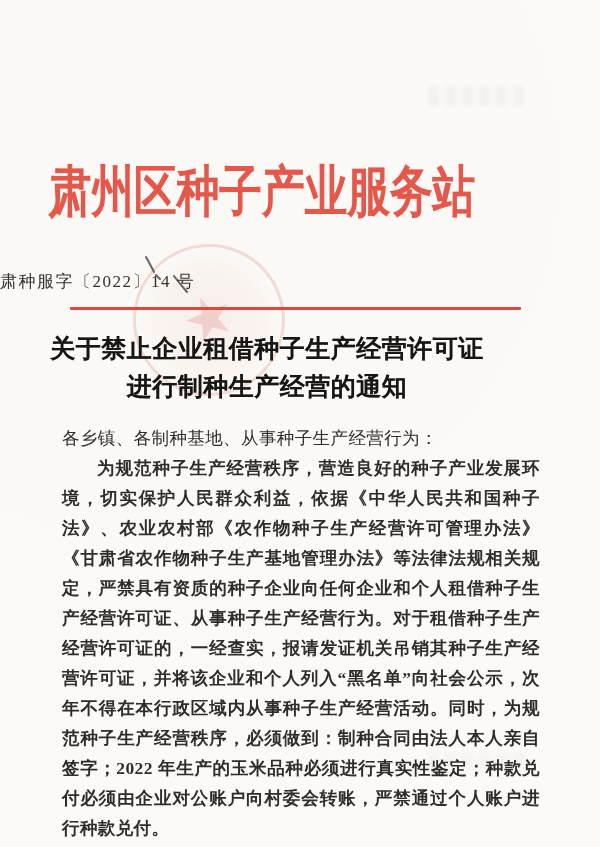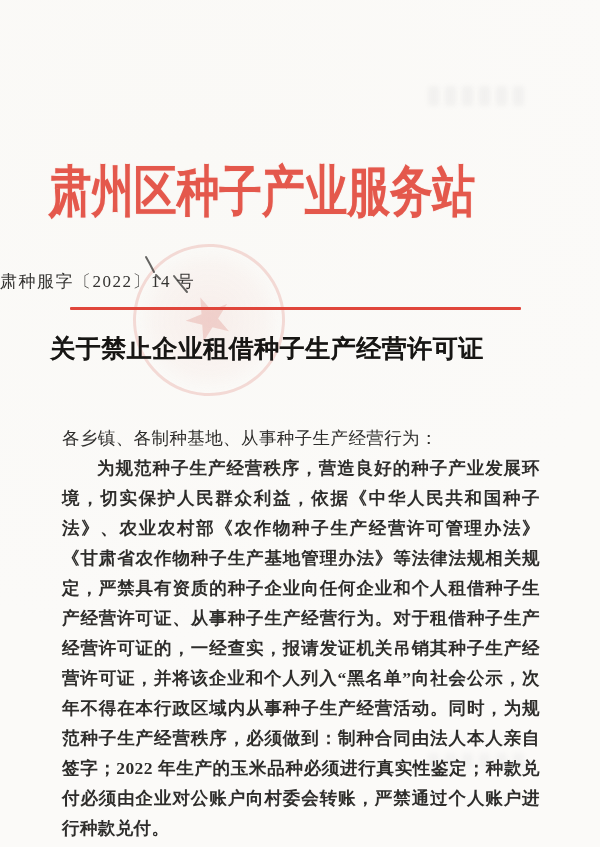--- a/index.html
+++ b/index.html
@@ -175,20 +175,21 @@
   <h1 class="org-name">
     <span class="org-name-inner">肃州区种子产业服务站</span>
   </h1>
 
   <div class="doc-number">肃种服字〔2022〕14 号</div>
 
   <div class="divider"></div>
 
   <h2 class="doc-title">
     <span class="title-line">关于禁止企业租借种子生产经营许可证</span>
+    <span class="title-line">进行制种生产经营的通知</span>
   </h2>
 
   <div class="body-text">
     <p class="salutation">各乡镇、各制种基地、从事种子生产经营行为：</p>
     <p class="paragraph">为规范种子生产经营秩序，营造良好的种子产业发展环境，切实保护人民群众利益，依据《中华人民共和国种子法》、农业农村部《农作物种子生产经营许可管理办法》《甘肃省农作物种子生产基地管理办法》等法律法规相关规定，严禁具有资质的种子企业向任何企业和个人租借种子生产经营许可证、从事种子生产经营行为。对于租借种子生产经营许可证的，一经查实，报请发证机关吊销其种子生产经营许可证，并将该企业和个人列入“黑名单”向社会公示，次年不得在本行政区域内从事种子生产经营活动。同时，为规范种子生产经营秩序，必须做到：制种合同由法人本人亲自签字；2022 年生产的玉米品种必须进行真实性鉴定；种款兑付必须由企业对公账户向村委会转账，严禁通过个人账户进行种款兑付。</p>
   </div>
 
   <div class="ghost ghost-bottom"></div>
 
 </div>

